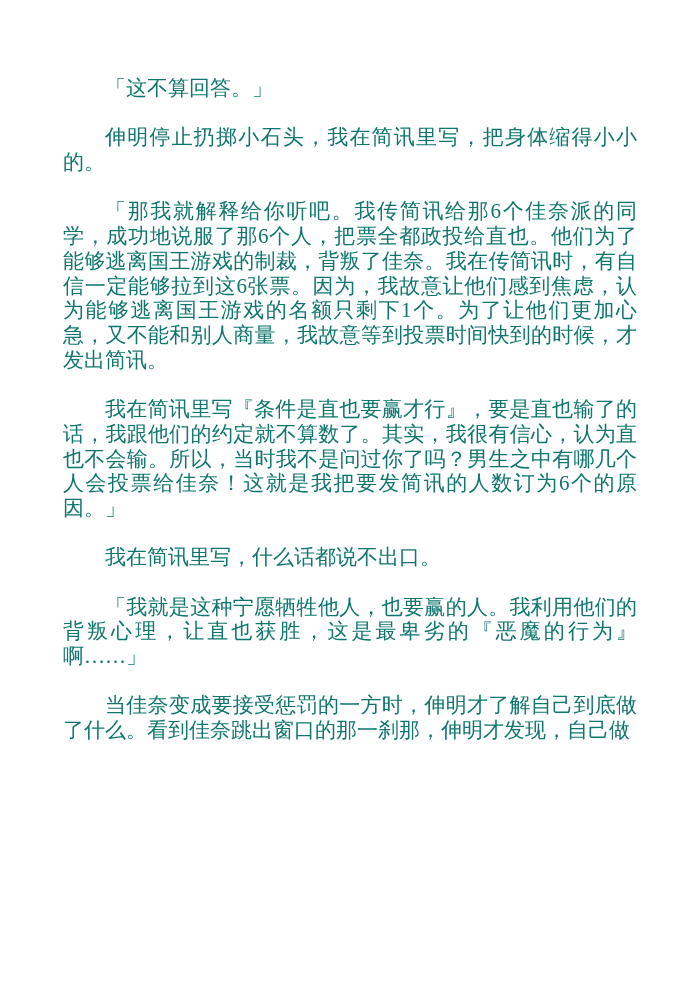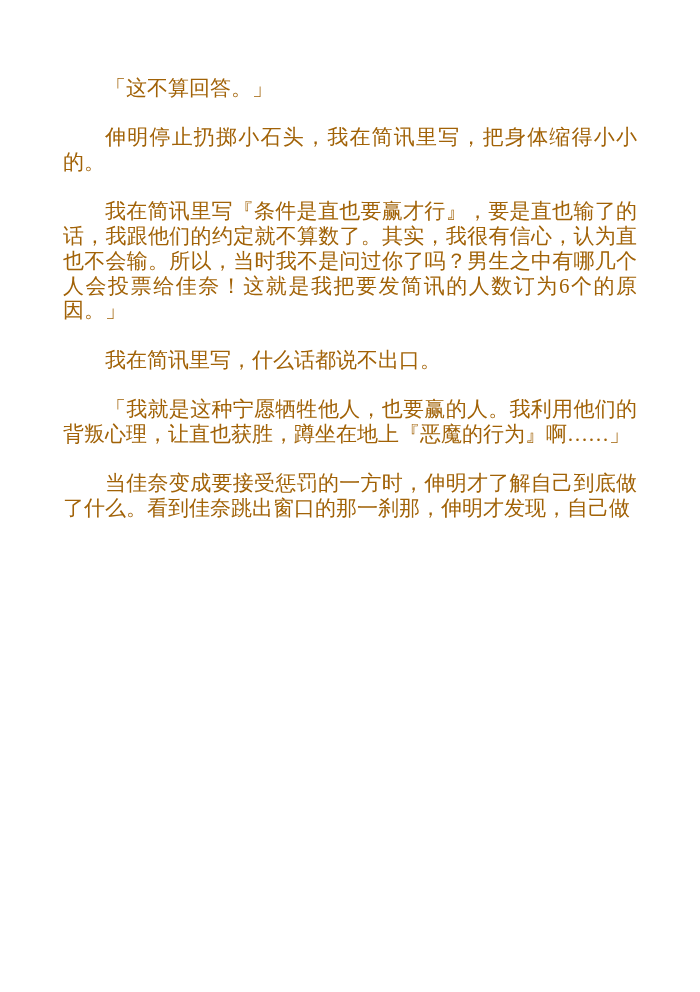--- a/index.html
+++ b/index.html
@@ -14,32 +14,33 @@
   }
   .page {
     box-sizing: border-box;
     width: 700px;
     height: 992px;
     padding: 76px 63px 0 63px;
     background: #ffffff;
     font-family: "Liberation Serif", "DejaVu Serif", serif;
     font-size: 21px;
     line-height: 24.7px;
-    color: #a16207;
+    color: #0f766e;
   }
   .page p {
     margin: 0 0 24.7px 0;
     text-indent: 2em;
     text-align: justify;
     word-break: normal;
   }
 </style>
 </head>
 <body>
 
 <div class="page">
   <p>「这不算回答。」</p>
   <p>伸明停止扔掷小石头，我在简讯里写，把身体缩得小小的。</p>
+  <p>「那我就解释给你听吧。我传简讯给那6个佳奈派的同学，成功地说服了那6个人，把票全都政投给直也。他们为了能够逃离国王游戏的制裁，背叛了佳奈。我在传简讯时，有自信一定能够拉到这6张票。因为，我故意让他们感到焦虑，认为能够逃离国王游戏的名额只剩下1个。为了让他们更加心急，又不能和别人商量，我故意等到投票时间快到的时候，才发出简讯。</p>
   <p>我在简讯里写『条件是直也要赢才行』，要是直也输了的话，我跟他们的约定就不算数了。其实，我很有信心，认为直也不会输。所以，当时我不是问过你了吗？男生之中有哪几个人会投票给佳奈！这就是我把要发简讯的人数订为6个的原因。」</p>
   <p>我在简讯里写，什么话都说不出口。</p>
-  <p>「我就是这种宁愿牺牲他人，也要赢的人。我利用他们的背叛心理，让直也获胜，蹲坐在地上『恶魔的行为』啊……」</p>
+  <p>「我就是这种宁愿牺牲他人，也要赢的人。我利用他们的背叛心理，让直也获胜，这是最卑劣的『恶魔的行为』啊……」</p>
   <p>当佳奈变成要接受惩罚的一方时，伸明才了解自己到底做了什么。看到佳奈跳出窗口的那一刹那，伸明才发现，自己做</p>
 </div>
 
 </body></html>

